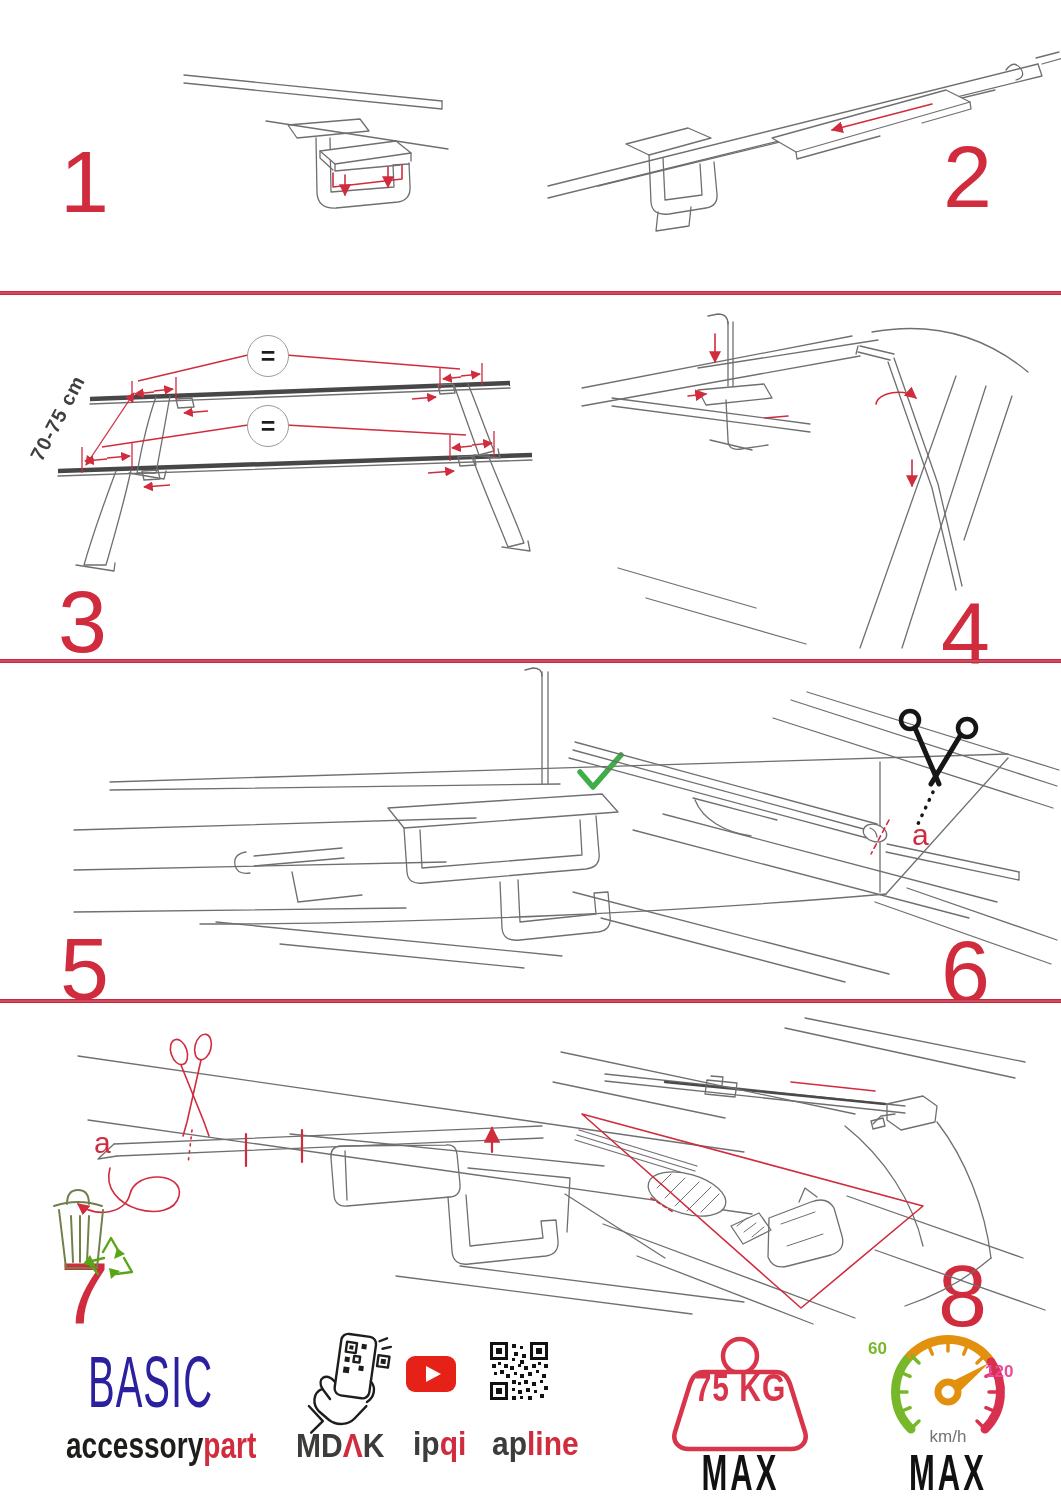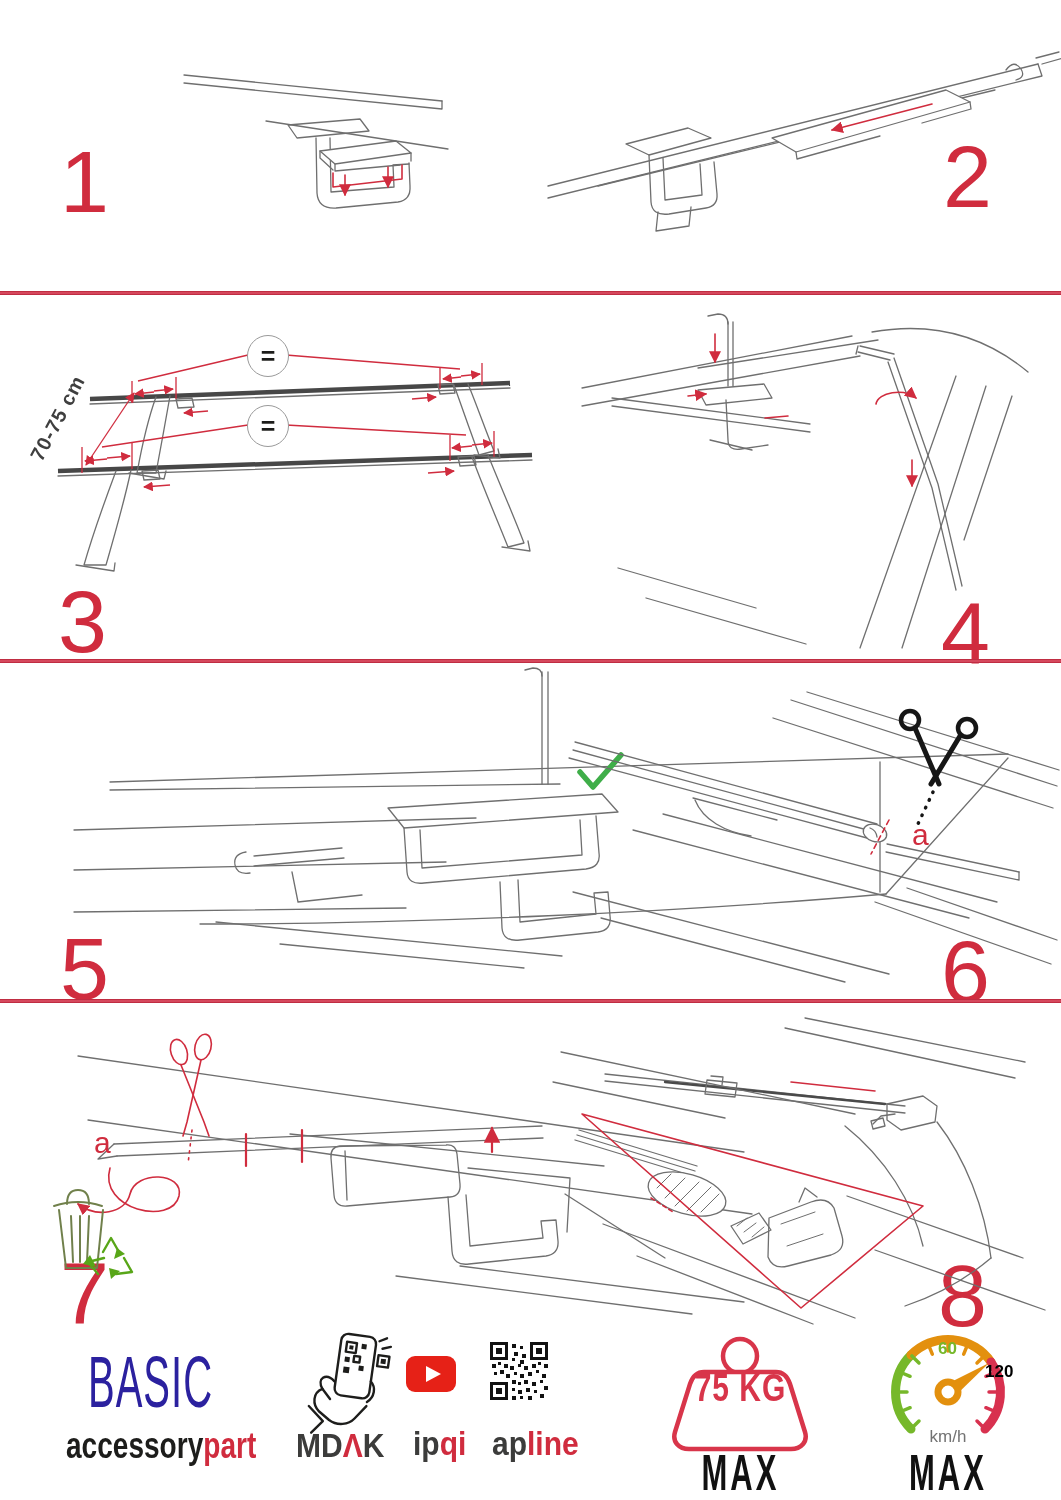--- a/index.html
+++ b/index.html
@@ -445,18 +445,18 @@
       <path d="M89.5,14.9 L85.7,24.1" stroke="#e3900e"></path>
         <path d="M106.1,25.9 L99,33" stroke="#e3900e"></path>
       <path d="M117.1,42.5 L107.9,46.3" stroke="#d8314f"></path>
         <path d="M121,62 L111,62" stroke="#d8314f"></path>
       <path d="M117.1,81.5 L107.9,77.7" stroke="#d8314f"></path>
         <path d="M106.1,98.1 L99,91" stroke="#d8314f"></path>
     </g>
     <polygon points="65,56 75,68 111,33" fill="#e3900e"></polygon>
     <circle cx="70" cy="62" r="10" fill="#ffffff" stroke="#e3900e" stroke-width="7"></circle>
   </svg>
-  <span class="gaugelbl" style="left:938px;top:1340px;color:#76b82a;">60</span>
-  <span class="gaugelbl" style="left:985px;top:1363px;color:#000000;">120</span>
+  <span class="gaugelbl" style="left:868px;top:1340px;color:#76b82a;">60</span>
+  <span class="gaugelbl" style="left:985px;top:1363px;color:#ec4899;">120</span>
   <span class="kmh">km/h</span>
   <span class="maxtext" style="left:878px;top:1448px;width:140px;">MAX</span>
 
 </div>
 
 </body></html>

